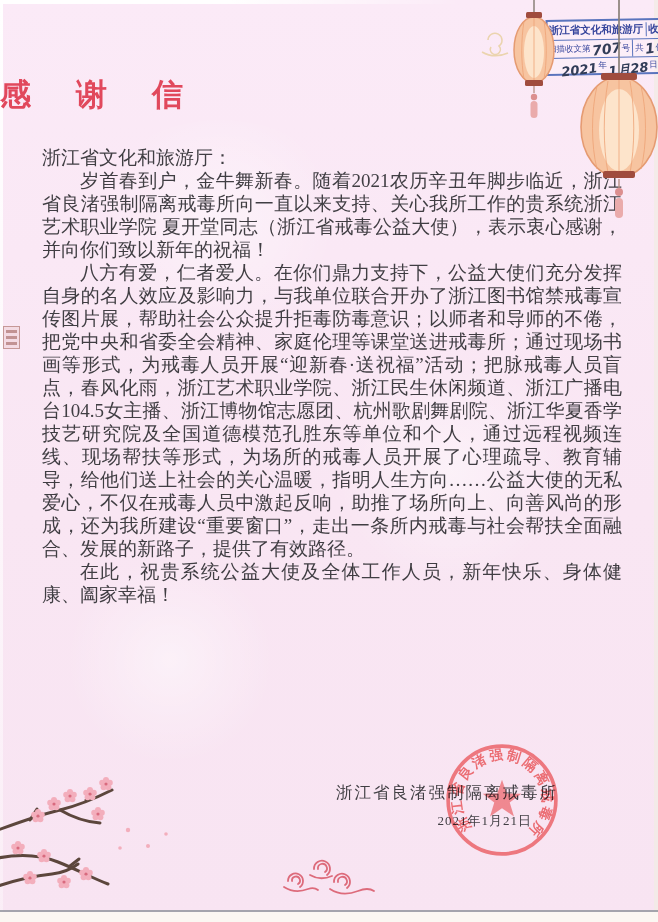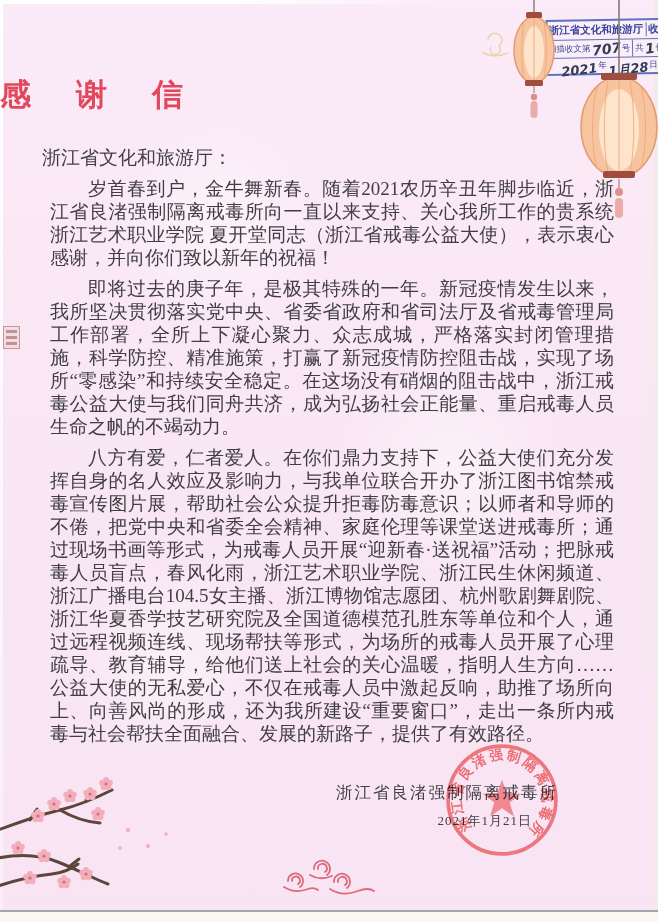--- a/index.html
+++ b/index.html
@@ -26,21 +26,21 @@
   .edge-bottom { position:absolute; left:0; right:0; top:912px; bottom:0; background:#fbf7f2; }
 
   .title {
     position:absolute; top:74px; left:0; right:0; text-align:left;
     font-size:31px; font-weight:bold; color:#e1485c; letter-spacing:7px;
   }
   .body {
     position:absolute; left:42px; top:146px; width:580px;
     color:#403e43; font-size:19px; line-height:23px; text-align:justify;
   }
-  .body p { margin:8px; text-indent:2em; }
+  .body p { margin:0; text-indent:2em; }
   .salutation { text-indent:0; }
 
   .sig, .sig-date {
     position:absolute; left:0; right:0; text-align:right;
     color:#403e43; box-sizing:border-box;
   }
   .sig      { top:782px; font-size:16.5px; letter-spacing:2px; padding-right:100px; }
   .sig-date { top:812px; font-size:13px; letter-spacing:1px; padding-right:126px; }
 
   
@@ -82,22 +82,22 @@
   <div class="edge-right"></div>
   <div class="wm wm1"></div>
   <div class="wm wm2"></div>
   <div class="wm wm3"></div>
 
   <div class="title">感　谢　信</div>
 
   <div class="body">
     <div class="salutation">浙江省文化和旅游厅：</div>
     <p>岁首春到户，金牛舞新春。随着2021农历辛丑年脚步临近，浙江省良渚强制隔离戒毒所向一直以来支持、关心我所工作的贵系统浙江艺术职业学院 夏开堂同志（浙江省戒毒公益大使），表示衷心感谢，并向你们致以新年的祝福！</p>
-    <p>即将过去的庚子年，是极其特殊的一年。新冠疫情发生以来，我所坚决贯彻落实党中央、省委省政府和省司法厅及省戒毒管理局工作部署，全所上下凝心聚力、众志成城，严格落实封闭管理措施，科学防控、精准施策，打赢了新冠疫情防控阻击战，实现了场所“零感染”和持续安全稳定。在这场没有硝烟的阻击战中，浙江戒毒公益大使与我们同舟共济，成为弘扬社会正能量、重启戒毒人员生命之帆的不竭动力。</p>
     <p>八方有爱，仁者爱人。在你们鼎力支持下，公益大使们充分发挥自身的名人效应及影响力，与我单位联合开办了浙江图书馆禁戒毒宣传图片展，帮助社会公众提升拒毒防毒意识；以师者和导师的不倦，把党中央和省委全会精神、家庭伦理等课堂送进戒毒所；通过现场书画等形式，为戒毒人员开展“迎新春·送祝福”活动；把脉戒毒人员盲点，春风化雨，浙江艺术职业学院、浙江民生休闲频道、浙江广播电台104.5女主播、浙江博物馆志愿团、杭州歌剧舞剧院、浙江华夏香学技艺研究院及全国道德模范孔胜东等单位和个人，通过远程视频连线、现场帮扶等形式，为场所的戒毒人员开展了心理疏导、教育辅导，给他们送上社会的关心温暖，指明人生方向……公益大使的无私爱心，不仅在戒毒人员中激起反响，助推了场所向上、向善风尚的形成，还为我所建设“重要窗口”，走出一条所内戒毒与社会帮扶全面融合、发展的新路子，提供了有效路径。</p>
+    <p>在此，祝贵系统公益大使及全体工作人员，新年快乐、身体健康、阖家幸福！</p>
   </div>
 
   <div class="sig">浙江省良渚强制隔离戒毒所</div>
   <div class="sig-date">2021年1月21日</div>
 
   <div class="stamp">
     <div class="s-row1">
       <span>浙江省文化和旅游厅</span>
       <span class="s-sep"></span>
       <span>收文章</span>

